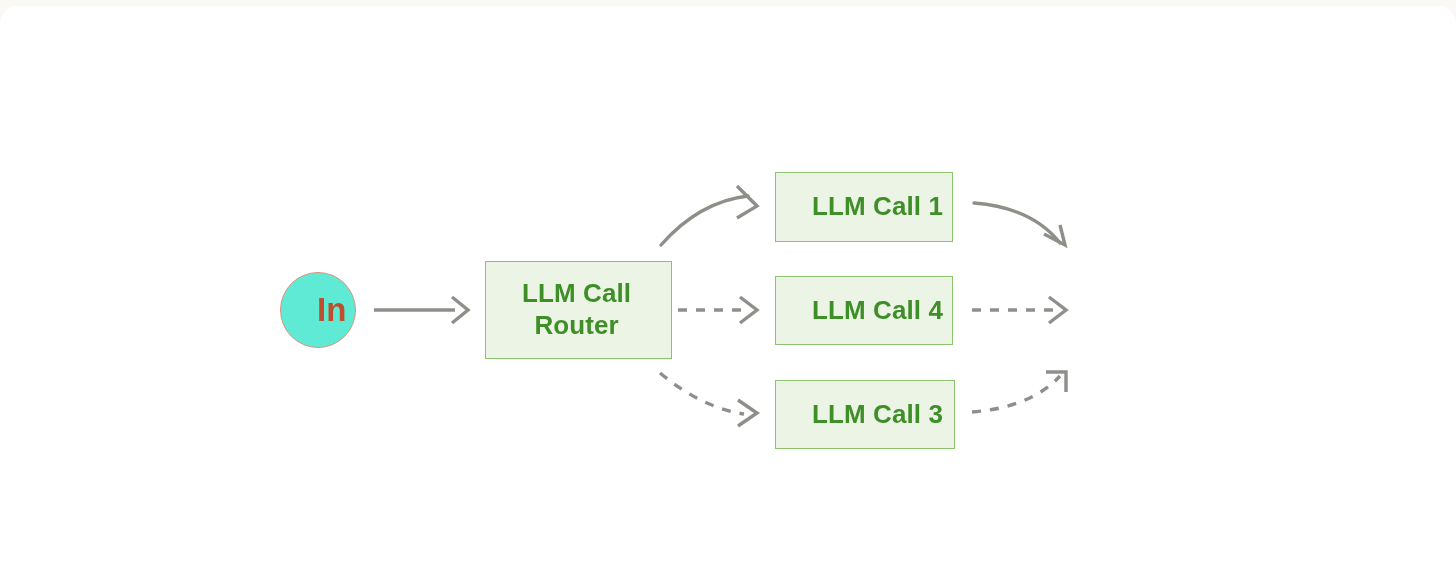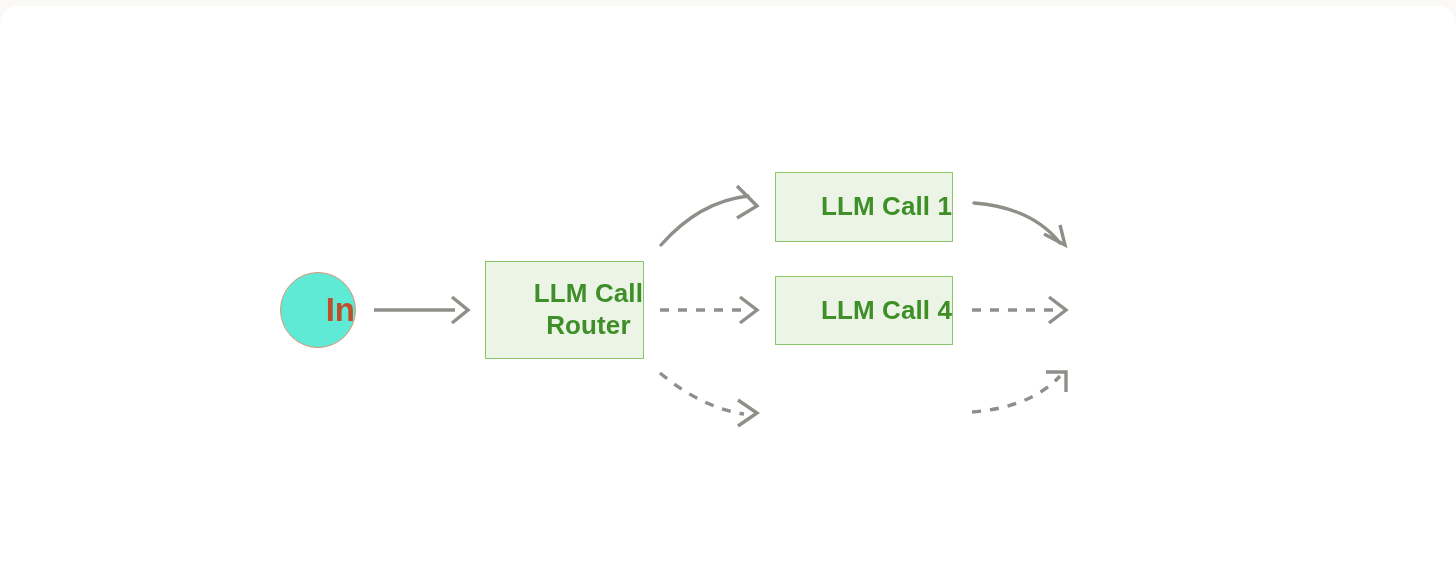--- a/index.html
+++ b/index.html
@@ -33,21 +33,21 @@
     position: absolute;
     left: 0;
     top: 0;
     width: 1456px;
     height: 568px;
   }
   .node {
     position: absolute;
     display: flex;
     align-items: center;
-    justify-content: flex-end;
+    justify-content: flex-start;
     text-align: center;
     box-sizing: border-box;
     padding-left: 36px;
   }
   .node-process {
     background: #ecf4e6;
     border: 1px solid #8bc46a;
     color: #3f8f28;
     font-size: 26px;
     font-weight: 700;
@@ -71,21 +71,21 @@
   #node-out {
     left: 1084px;
     top: 272px;
     width: 96px;
     height: 76px;
     border-radius: 40px;
   }
   #node-router {
     left: 485px;
     top: 261px;
-    width: 159px;
+    width: 187px;
     height: 98px;
   }
   #node-call-1 {
     left: 775px;
     top: 172px;
     width: 178px;
     height: 70px;
   }
   #node-call-2 {
     left: 775px;
@@ -158,14 +158,17 @@
   </div>
 
   <div class="node node-process" id="node-call-1">
     <span class="node-label">LLM Call 1</span>
   </div>
 
   <div class="node node-process" id="node-call-2">
     <span class="node-label">LLM Call 4</span>
   </div>
 
+  <div class="node node-process" id="node-call-3">
+    <span class="node-label">LLM Call 3</span>
+  </div>
 
 </div>
 
 </body></html>

